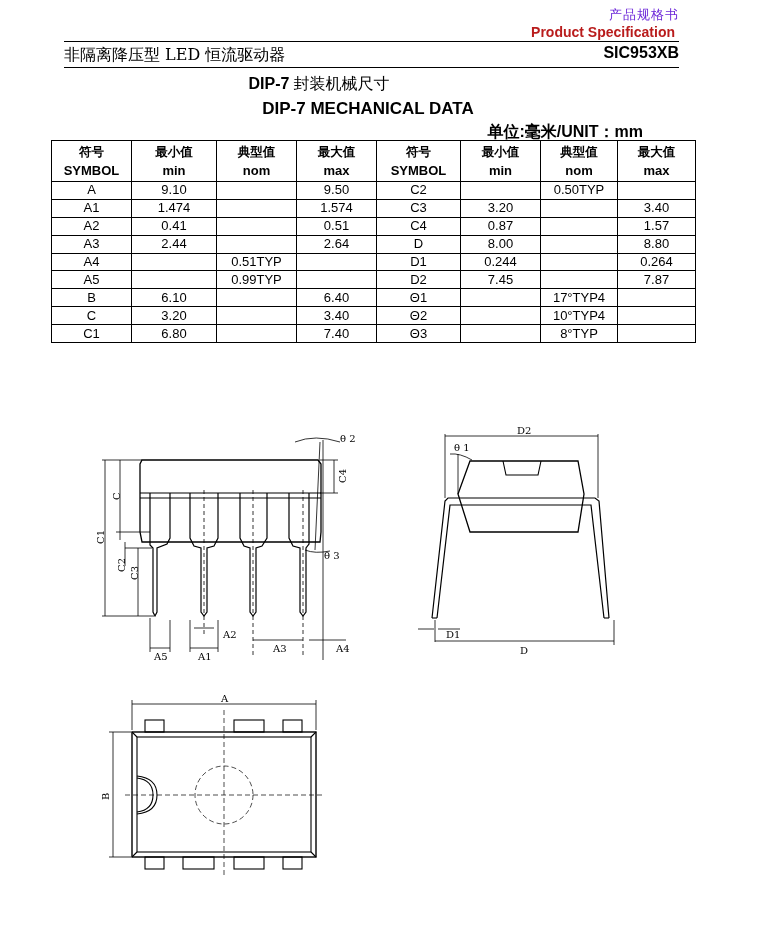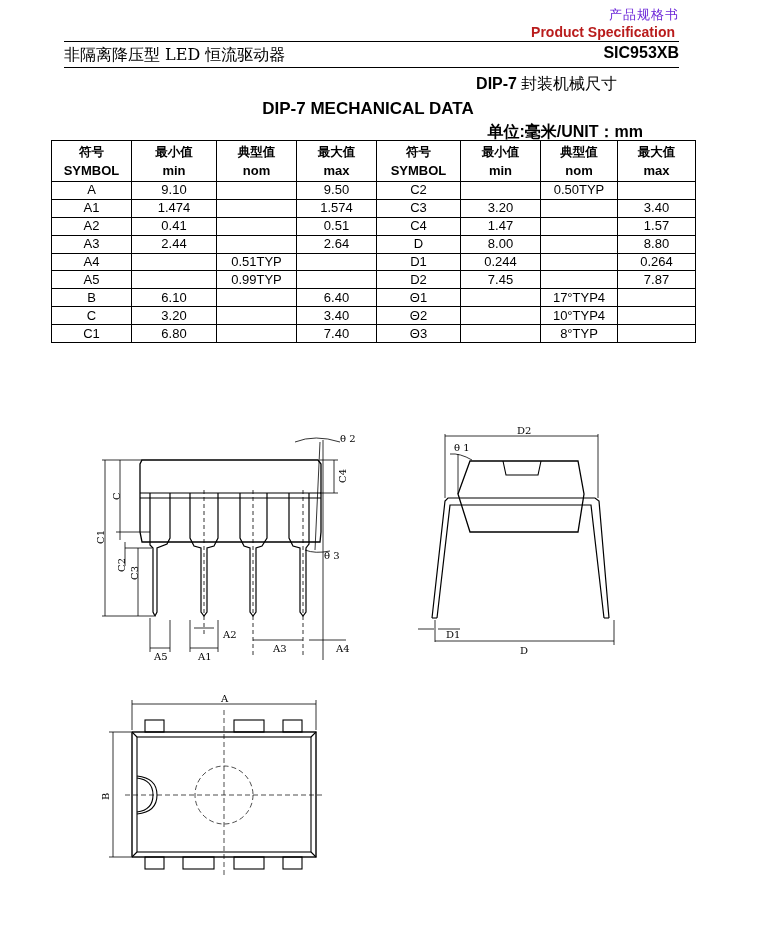--- a/index.html
+++ b/index.html
@@ -3,21 +3,21 @@
 <meta charset="utf-8">
 <style>
   html, body { margin:0; padding:0; background:#ffffff; }
   body { width:763px; height:952px; position:relative; overflow:hidden; font-family:"Liberation Sans", sans-serif; color:#000; }
   .abs { position:absolute; }
   .spec-cn { top:6px; right:84px; font-family:"DejaVu Serif", serif; font-size:13px; color:#6d28d9; letter-spacing:1px; }
   .spec-en { top:24px; right:88px; font-size:14px; font-weight:bold; color:#b91c1c; }
   .rule { left:64px; width:615px; height:0; border-top:1.3px solid #000; }
   .doc-title { top:45px; left:64px; font-family:"DejaVu Serif", serif; font-size:16px; }
   .part-no { top:44px; right:84px; font-size:16px; font-weight:bold; }
-  .h1 { top:74px; left:1px; width:616px; text-align:right; font-size:16px; font-weight:bold; }
+  .h1 { top:74px; left:11px; width:616px; text-align:center; font-size:16px; font-weight:bold; }
   .h1 .cn { font-family:"DejaVu Sans", sans-serif; font-weight:normal; margin-left:4px; }
   .h2 { top:99px; left:0; width:736px; text-align:center; font-size:17px; font-weight:bold; }
   .unit { top:122px; right:120px; font-size:16px; font-weight:bold; }
   table.mech { position:absolute; left:51px; top:140px; border-collapse:collapse; font-size:13px; }
   table.mech th, table.mech td { border:1px solid #000; text-align:center; padding:0; }
   table.mech th { height:40px; font-weight:bold; line-height:19px; font-size:13px; }
   table.mech th .cn { font-weight:bold; font-family:"DejaVu Sans", sans-serif; font-size:12.5px; }
   table.mech td { height:16.9px; line-height:16px; }
   svg.drw { position:absolute; }
   .dlab { font-family:"DejaVu Serif", serif; font-size:10px; }
@@ -81,21 +81,21 @@
         <td>3.20</td>
         <td></td>
         <td>3.40</td>
       </tr>
     <tr>
         <td>A2</td>
         <td>0.41</td>
         <td></td>
         <td>0.51</td>
         <td>C4</td>
-        <td>1.47</td>
+        <td>0.87</td>
         <td></td>
         <td>1.57</td>
       </tr>
     <tr>
         <td>A3</td>
         <td>2.44</td>
         <td></td>
         <td>2.64</td>
         <td>D</td>
         <td>8.00</td>

